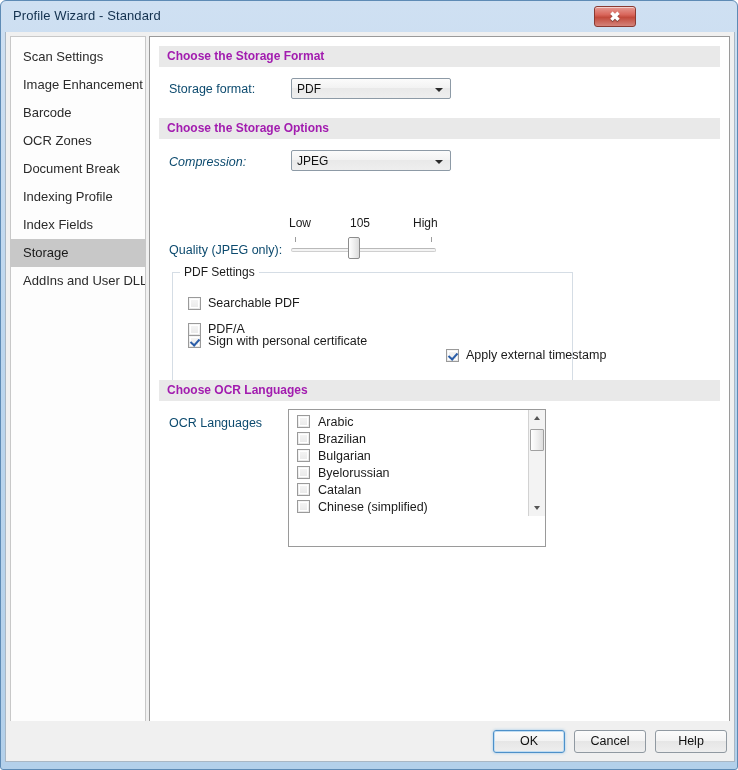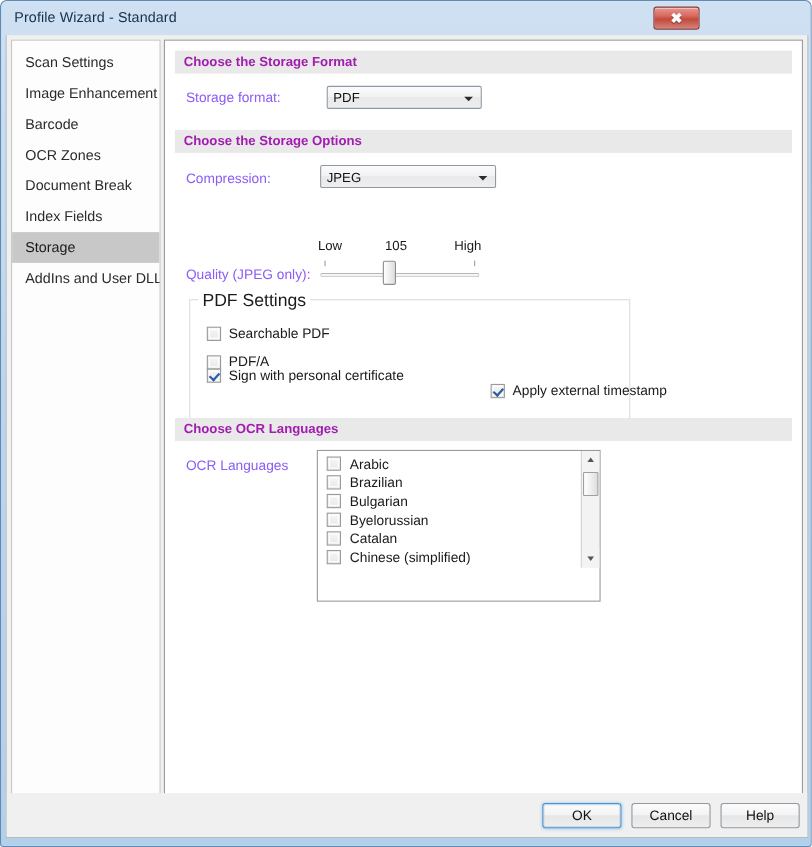--- a/index.html
+++ b/index.html
@@ -134,21 +134,21 @@
     top: 3px;
     font-size: 12px;
     font-weight: bold;
     color: #a21caf;
     white-space: nowrap;
   }
 
   .lbl {
     position: absolute;
     font-size: 12.5px;
-    color: #8b5cf6;
+    color: #0c4a6e;
     white-space: nowrap;
     text-align: right;
   }
 
   
   .combo {
     position: absolute;
     height: 21px;
     box-sizing: border-box;
     border: 1px solid #8d9aa6;
@@ -233,21 +233,21 @@
     box-sizing: border-box;
     border: 1px solid #d5dde5;
     background: #ffffff;
   }
   .groupbox-title {
     position: absolute;
     left: 177px;
     top: 228px;
     background: #ffffff;
     padding: 0 4px;
-    font-size: 16px;
+    font-size: 12px;
     color: #1a1a1a;
     white-space: nowrap;
   }
 
   
   .cbrow {
     position: absolute;
     display: flex;
     align-items: center;
     cursor: pointer;
@@ -404,40 +404,41 @@
   </div>
 
   <div class="client">
 
     <div class="sidebar">
         <div class="side-item">Scan Settings</div>
         <div class="side-item">Image Enhancement</div>
         <div class="side-item">Barcode</div>
         <div class="side-item">OCR Zones</div>
         <div class="side-item">Document Break</div>
+        <div class="side-item">Indexing Profile</div>
         <div class="side-item">Index Fields</div>
         <div class="side-item selected">Storage</div>
         <div class="side-item">AddIns and User DLLs</div>
       </div>
 
     <div class="content">
 
       <div class="sec-header" style="top:9px;">
         <span>Choose the Storage Format</span>
       </div>
       <div class="lbl" style="left:19px; top:45px;">Storage format:</div>
-      <div class="combo" style="left:147px; top:41px; width:141px;">
+      <div class="combo" style="left:141px; top:41px; width:160px;">
         <div class="val">PDF</div>
         <div class="arrow"></div>
       </div>
 
       <div class="sec-header" style="top:81px;padding-left:22px;">
         <span>Choose the Storage Options</span>
       </div>
-      <div class="lbl" style="left:19px; top:118px;">Compression:</div>
+      <div class="lbl" style="left:19px; top:118px;font-style:italic;">Compression:</div>
       <div class="combo" style="left:141px; top:113px; width:160px;">
         <div class="val">JPEG</div>
         <div class="arrow"></div>
       </div>
 
       <div class="slider-cap" style="left:139px;">Low</div>
       <div class="slider-cap" style="left:200px;">105</div>
       <div class="slider-cap" style="left:263px;">High</div>
       <div class="lbl" style="left:19px; top:206px;">Quality (JPEG only):</div>
       <div class="slider-wrap" style="left:141px; top:196px;">

